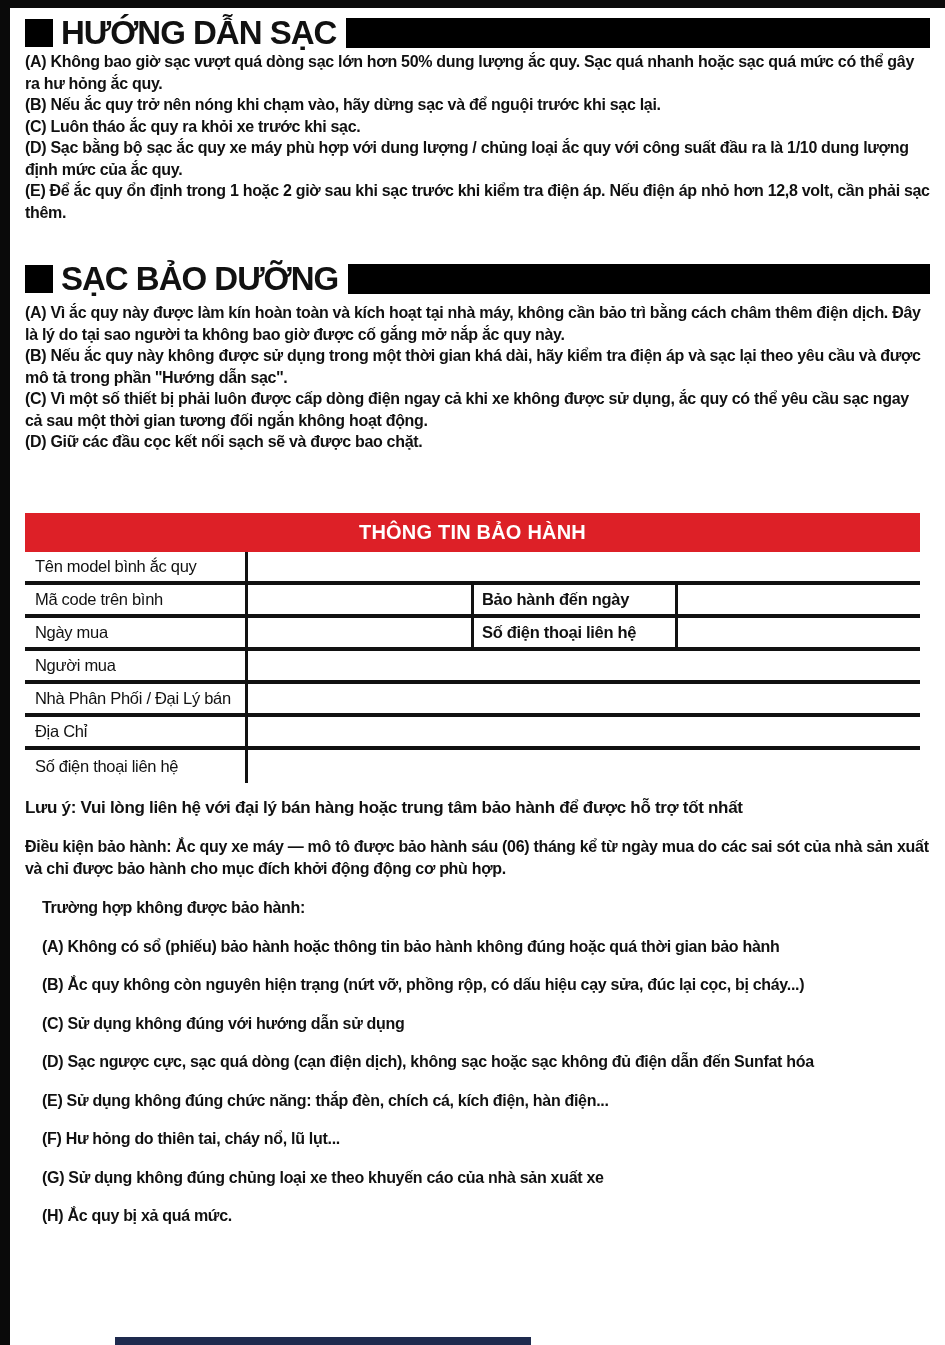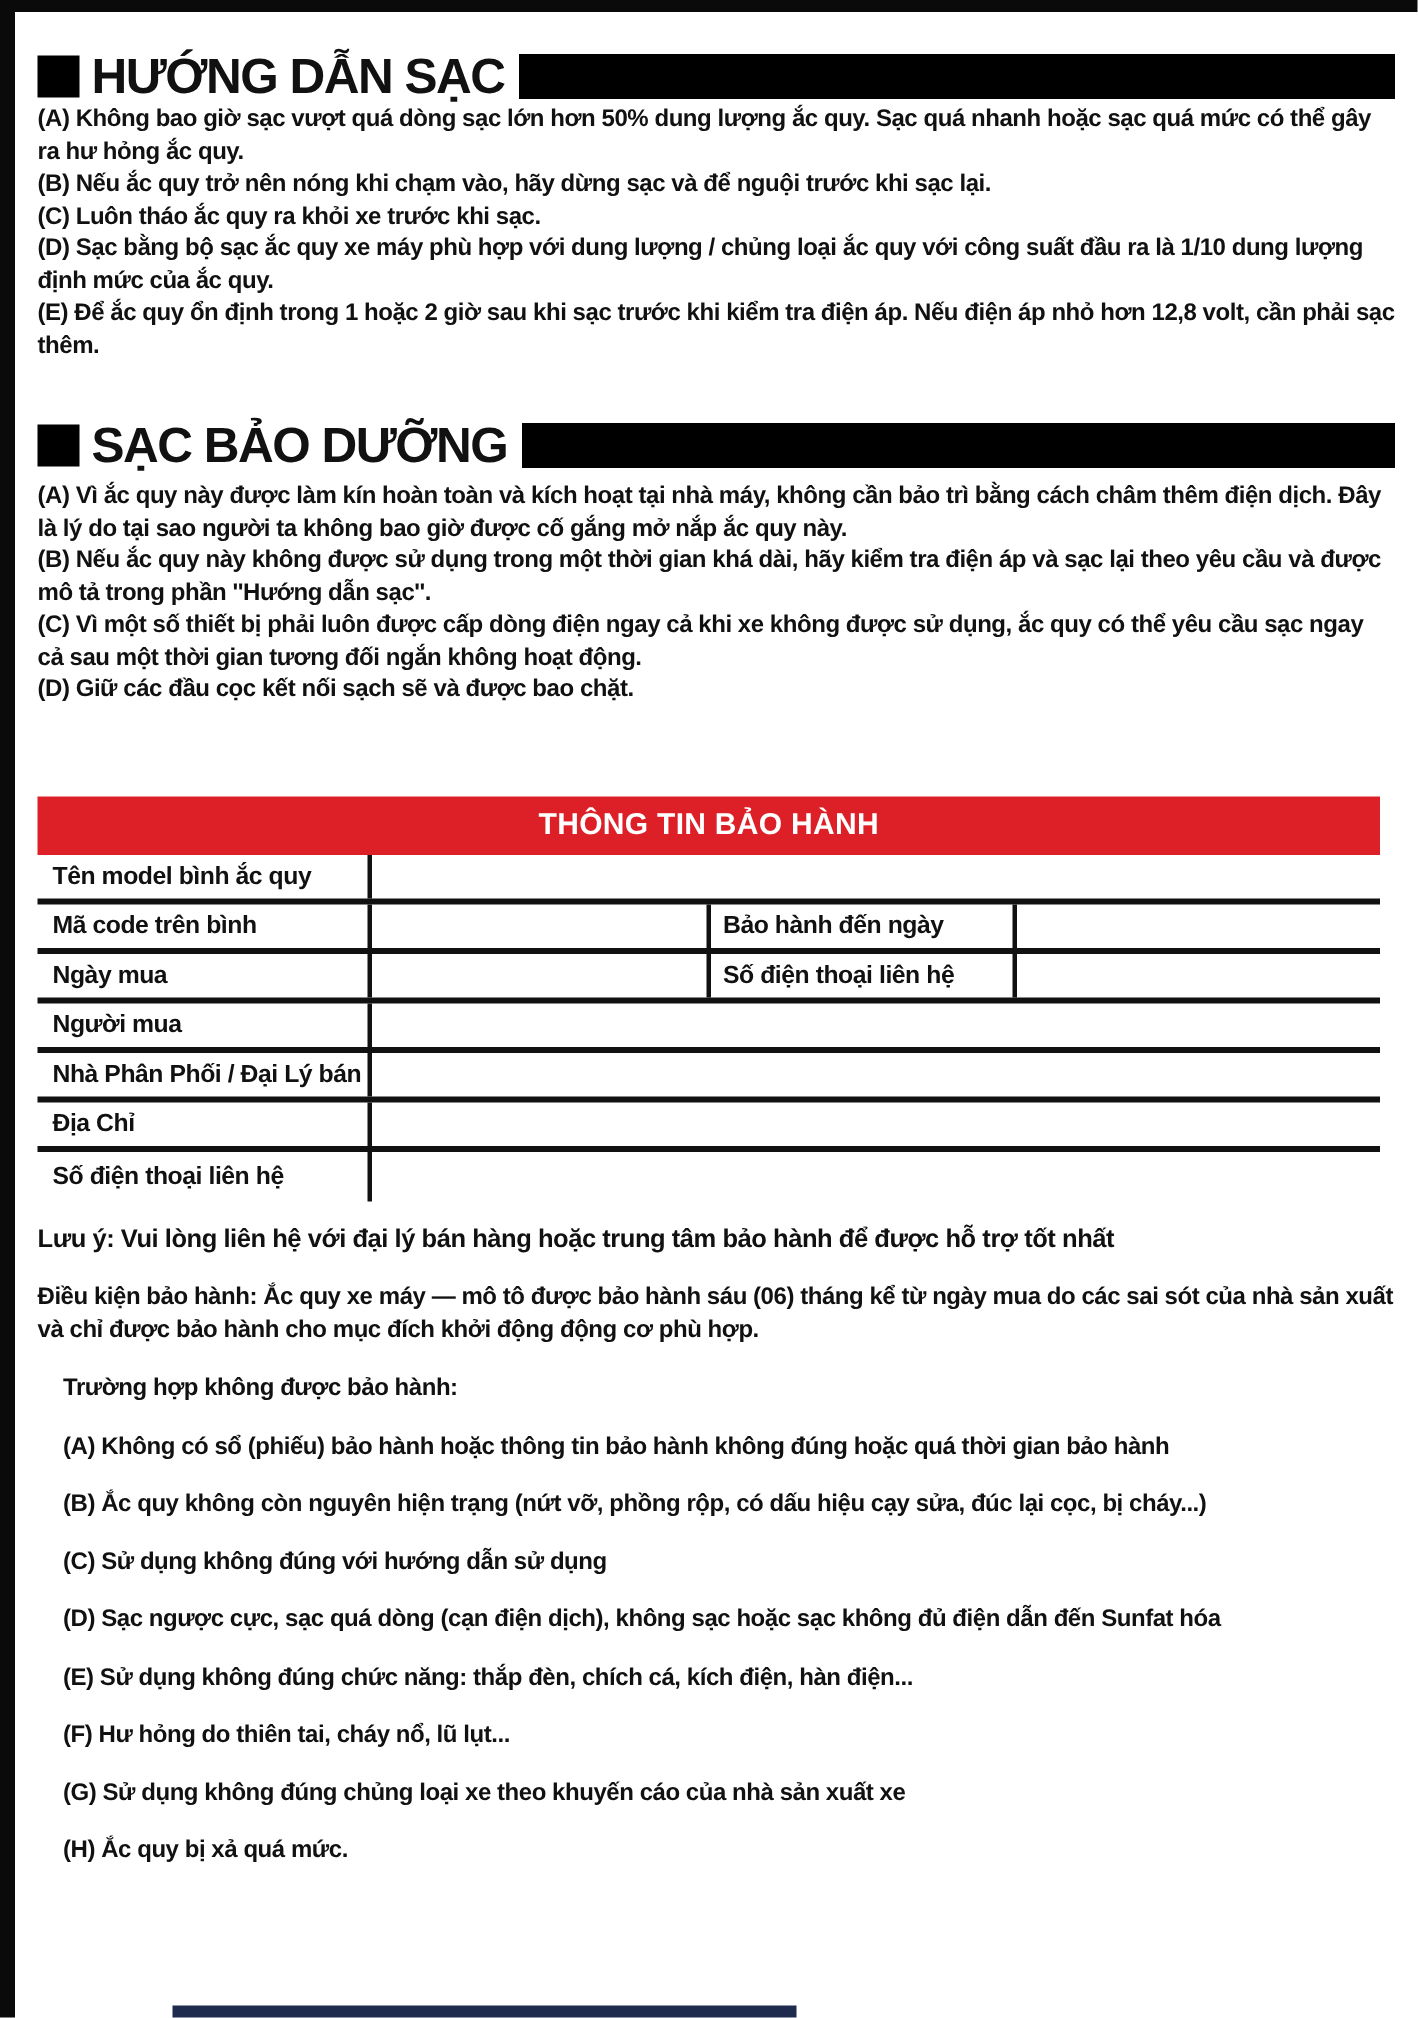--- a/index.html
+++ b/index.html
@@ -1,20 +1,20 @@
 <!DOCTYPE html>
 <html><head>
 <meta charset="utf-8">
 <style>
   html,body{margin:0;padding:0;background:#ffffff;}
   body{width:945px;height:1345px;position:relative;overflow:hidden;
        font-family:"Liberation Sans",sans-serif;color:#111;}
   .edge-top{position:absolute;top:0;left:0;width:945px;height:8px;background:#0a0a0a;}
   .edge-left{position:absolute;top:0;left:0;width:10px;height:1345px;background:#0a0a0a;}
-  .content{position:absolute;left:25px;top:22px;width:905px;}
+  .content{position:absolute;left:25px;top:4px;width:905px;}
   
   .sec-header{display:flex;align-items:center;height:30px;}
   .sec-header.first{margin-top:14px;}
   .sec-header.second{margin-top:41px;}
   .sq{width:28px;height:28px;background:#000;flex:0 0 auto;}
   .sec-title{font-size:33px;font-weight:bold;letter-spacing:-1px;line-height:30px;
              margin:0 10px 0 8px;white-space:nowrap;}
   .bar{flex:1 1 auto;height:30px;background:#000;}
   
   .paras{margin-top:3px;}
@@ -22,21 +22,21 @@
            line-height:21.5px;}
   .paras.second{margin-top:8px;}
   
   .wtable{margin-top:60px;width:895px;}
   .wt-header{height:39px;background:#dd2027;color:#ffffff;display:flex;align-items:center;
              justify-content:center;font-size:20px;font-weight:bold;letter-spacing:0.2px;}
   .wt-row{display:flex;height:33px;box-sizing:border-box;border-bottom:4px solid #111;
           align-items:stretch;}
   .wt-row.last{border-bottom:none;}
   .wt-label{width:223px;box-sizing:border-box;padding-left:10px;display:flex;
-            align-items:center;font-size:16.5px;font-weight:bold;letter-spacing:-0.3px;
+            align-items:center;font-size:16.5px;font-weight:normal;letter-spacing:-0.3px;
             border-right:3px solid #111;flex:0 0 auto;}
   .wt-value{flex:1 1 auto;}
   .wt-value.mid{width:226px;flex:0 0 auto;border-right:3px solid #111;box-sizing:border-box;}
   .wt-label2{width:204px;box-sizing:border-box;padding-left:8px;display:flex;
              align-items:center;font-size:16.5px;font-weight:bold;letter-spacing:-0.3px;
              border-right:3px solid #111;flex:0 0 auto;}
   
   .note{margin:14px 0 0 0;font-size:17px;font-weight:bold;letter-spacing:-0.3px;line-height:21.5px;}
   .conditions{margin:18px 0 0 0;font-size:16px;font-weight:bold;letter-spacing:-0.3px;line-height:21.5px;}
   .exclusions{margin-top:18px;}

